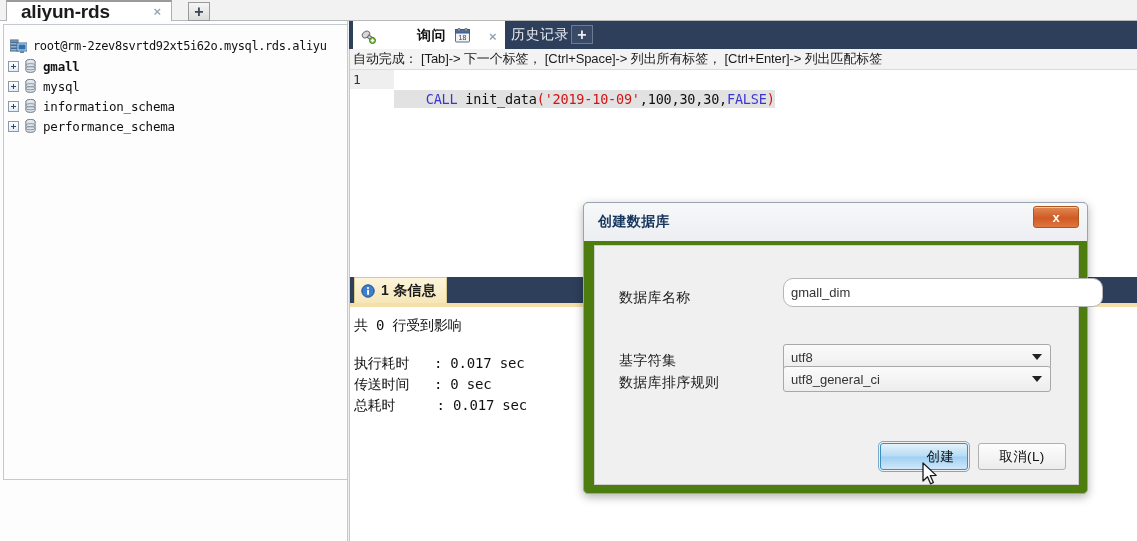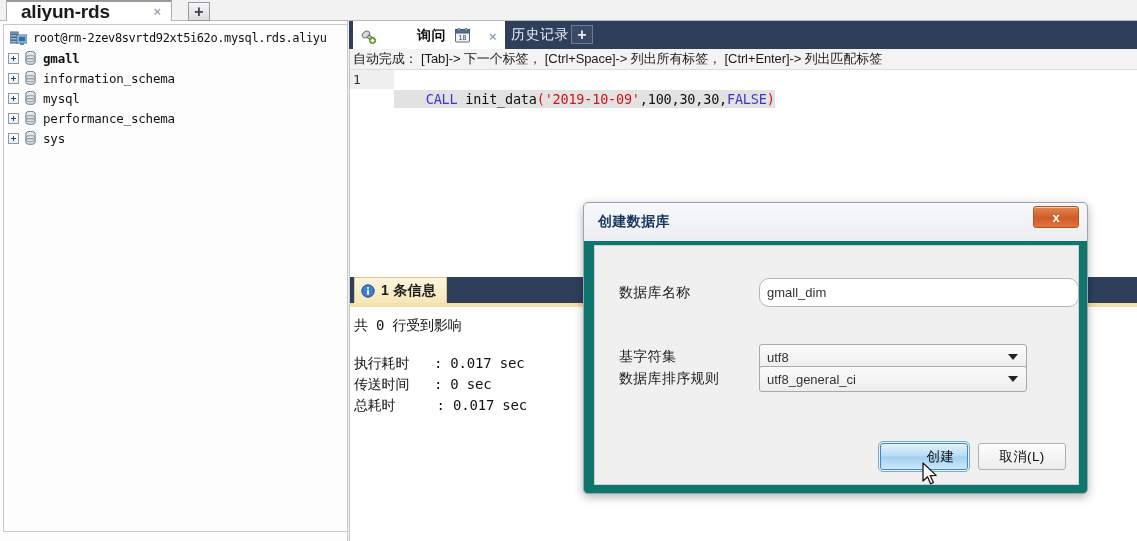--- a/index.html
+++ b/index.html
@@ -58,25 +58,25 @@
   
   .tree-panel {
     position: absolute; left: 0; top: 21px;
     width: 348px; height: 520px;
     background: #fdfdfd;
     border-right: 1px solid #c8c8c8;
     overflow: hidden;
   }
   .tree-inner {
     position: absolute; left: 3px; top: 3px;
-    width: 344px; height: 508px;
+    width: 344px; height: 456px;
     background: #fdfdfd;
     border: 1px solid #c3c9cf;
     border-right: none;
-    padding-top: 3px;
+    padding-top: 11px;
   }
   .tree-row {
     display: flex; align-items: center;
     height: 20px;
     padding-left: 4px;
     white-space: nowrap;
   }
   .tree-row.root { padding-left: 6px; }
   .expander {
     width: 11px; height: 11px;
@@ -240,21 +240,21 @@
     letter-spacing: -0.2px;
   }
   .msg-body .spacer { height: 17px; }
   .msg-body .row { white-space: pre; }
 
   
   .dialog {
     position: absolute;
     left: 583px; top: 202px;
     width: 505px; height: 292px;
-    background: #0f766e;
+    background: #4d7c0f;
     border: 1px solid #9aa4b0;
     border-radius: 5px;
     box-shadow: 0 3px 10px rgba(0,0,0,0.30);
   }
   .dlg-titlebar {
     position: relative;
     height: 38px;
     background: linear-gradient(#f7f8fa,#eceef1);
     border-radius: 4px 4px 0 0;
     display: flex; align-items: center;
@@ -276,22 +276,23 @@
     box-shadow: inset 0 1px 0 rgba(255,255,255,0.55);
   }
   .dlg-inner {
     position: absolute; left: 10px; top: 42px;
     width: 485px; height: 240px;
     background: #f0f0f0;
     border: 1px solid #cfcfcf;
   }
   .field-row {
     position: absolute;
-    display: flex; align-items: center;
+    display: flex; align-items: flex-end;
     left: 24px;
+    gap: 24px;
   }
   .field-label {
     font-size: 14px; color: #1b1b1b;
     width: 140px;
     letter-spacing: 0.3px;
   }
   .text-input {
     width: 320px; height: 29px;
     background: #ffffff;
     border: 1px solid #b6b6b6;
@@ -395,55 +396,45 @@
       </div>
 
       <div class="tree-row">
         <span class="expander"></span>
         <svg class="ico-db" viewBox="0 0 11 14">
           <ellipse cx="5.5" cy="2.3" rx="4.6" ry="1.9" fill="#eceff2" stroke="#6d7b88"></ellipse>
           <path d="M0.9,2.3 L0.9,11.5 A4.6,1.9 0 0 0 10.1,11.5 L10.1,2.3" fill="#dfe4e9" stroke="#6d7b88"></path>
           <ellipse cx="5.5" cy="6.2" rx="4.6" ry="1.6" fill="none" stroke="#8d99a5"></ellipse>
           <ellipse cx="5.5" cy="9.2" rx="4.6" ry="1.6" fill="none" stroke="#8d99a5"></ellipse>
         </svg>
-        <span class="tree-label">information_schema</span>
+        <span class="tree-label">mysql</span>
       </div>
 
       <div class="tree-row">
         <span class="expander"></span>
         <svg class="ico-db" viewBox="0 0 11 14">
           <ellipse cx="5.5" cy="2.3" rx="4.6" ry="1.9" fill="#eceff2" stroke="#6d7b88"></ellipse>
           <path d="M0.9,2.3 L0.9,11.5 A4.6,1.9 0 0 0 10.1,11.5 L10.1,2.3" fill="#dfe4e9" stroke="#6d7b88"></path>
           <ellipse cx="5.5" cy="6.2" rx="4.6" ry="1.6" fill="none" stroke="#8d99a5"></ellipse>
           <ellipse cx="5.5" cy="9.2" rx="4.6" ry="1.6" fill="none" stroke="#8d99a5"></ellipse>
         </svg>
-        <span class="tree-label">mysql</span>
+        <span class="tree-label">information_schema</span>
       </div>
 
       <div class="tree-row">
         <span class="expander"></span>
         <svg class="ico-db" viewBox="0 0 11 14">
           <ellipse cx="5.5" cy="2.3" rx="4.6" ry="1.9" fill="#eceff2" stroke="#6d7b88"></ellipse>
           <path d="M0.9,2.3 L0.9,11.5 A4.6,1.9 0 0 0 10.1,11.5 L10.1,2.3" fill="#dfe4e9" stroke="#6d7b88"></path>
           <ellipse cx="5.5" cy="6.2" rx="4.6" ry="1.6" fill="none" stroke="#8d99a5"></ellipse>
           <ellipse cx="5.5" cy="9.2" rx="4.6" ry="1.6" fill="none" stroke="#8d99a5"></ellipse>
         </svg>
         <span class="tree-label">performance_schema</span>
       </div>
 
-      <div class="tree-row">
-        <span class="expander"></span>
-        <svg class="ico-db" viewBox="0 0 11 14">
-          <ellipse cx="5.5" cy="2.3" rx="4.6" ry="1.9" fill="#eceff2" stroke="#6d7b88"></ellipse>
-          <path d="M0.9,2.3 L0.9,11.5 A4.6,1.9 0 0 0 10.1,11.5 L10.1,2.3" fill="#dfe4e9" stroke="#6d7b88"></path>
-          <ellipse cx="5.5" cy="6.2" rx="4.6" ry="1.6" fill="none" stroke="#8d99a5"></ellipse>
-          <ellipse cx="5.5" cy="9.2" rx="4.6" ry="1.6" fill="none" stroke="#8d99a5"></ellipse>
-        </svg>
-        <span class="tree-label">sys</span>
-      </div>
 
     </div>
   </div>
 
   <div class="right-area">
 
     <div class="query-tabbar">
       <div class="qtab active" style="left:4px;">
         <svg class="qtab-icon" viewBox="0 0 15 15">
           <ellipse cx="5" cy="5.5" rx="4" ry="3" fill="#d8d8d8" stroke="#707070" transform="rotate(-35 5 5.5)"></ellipse>

